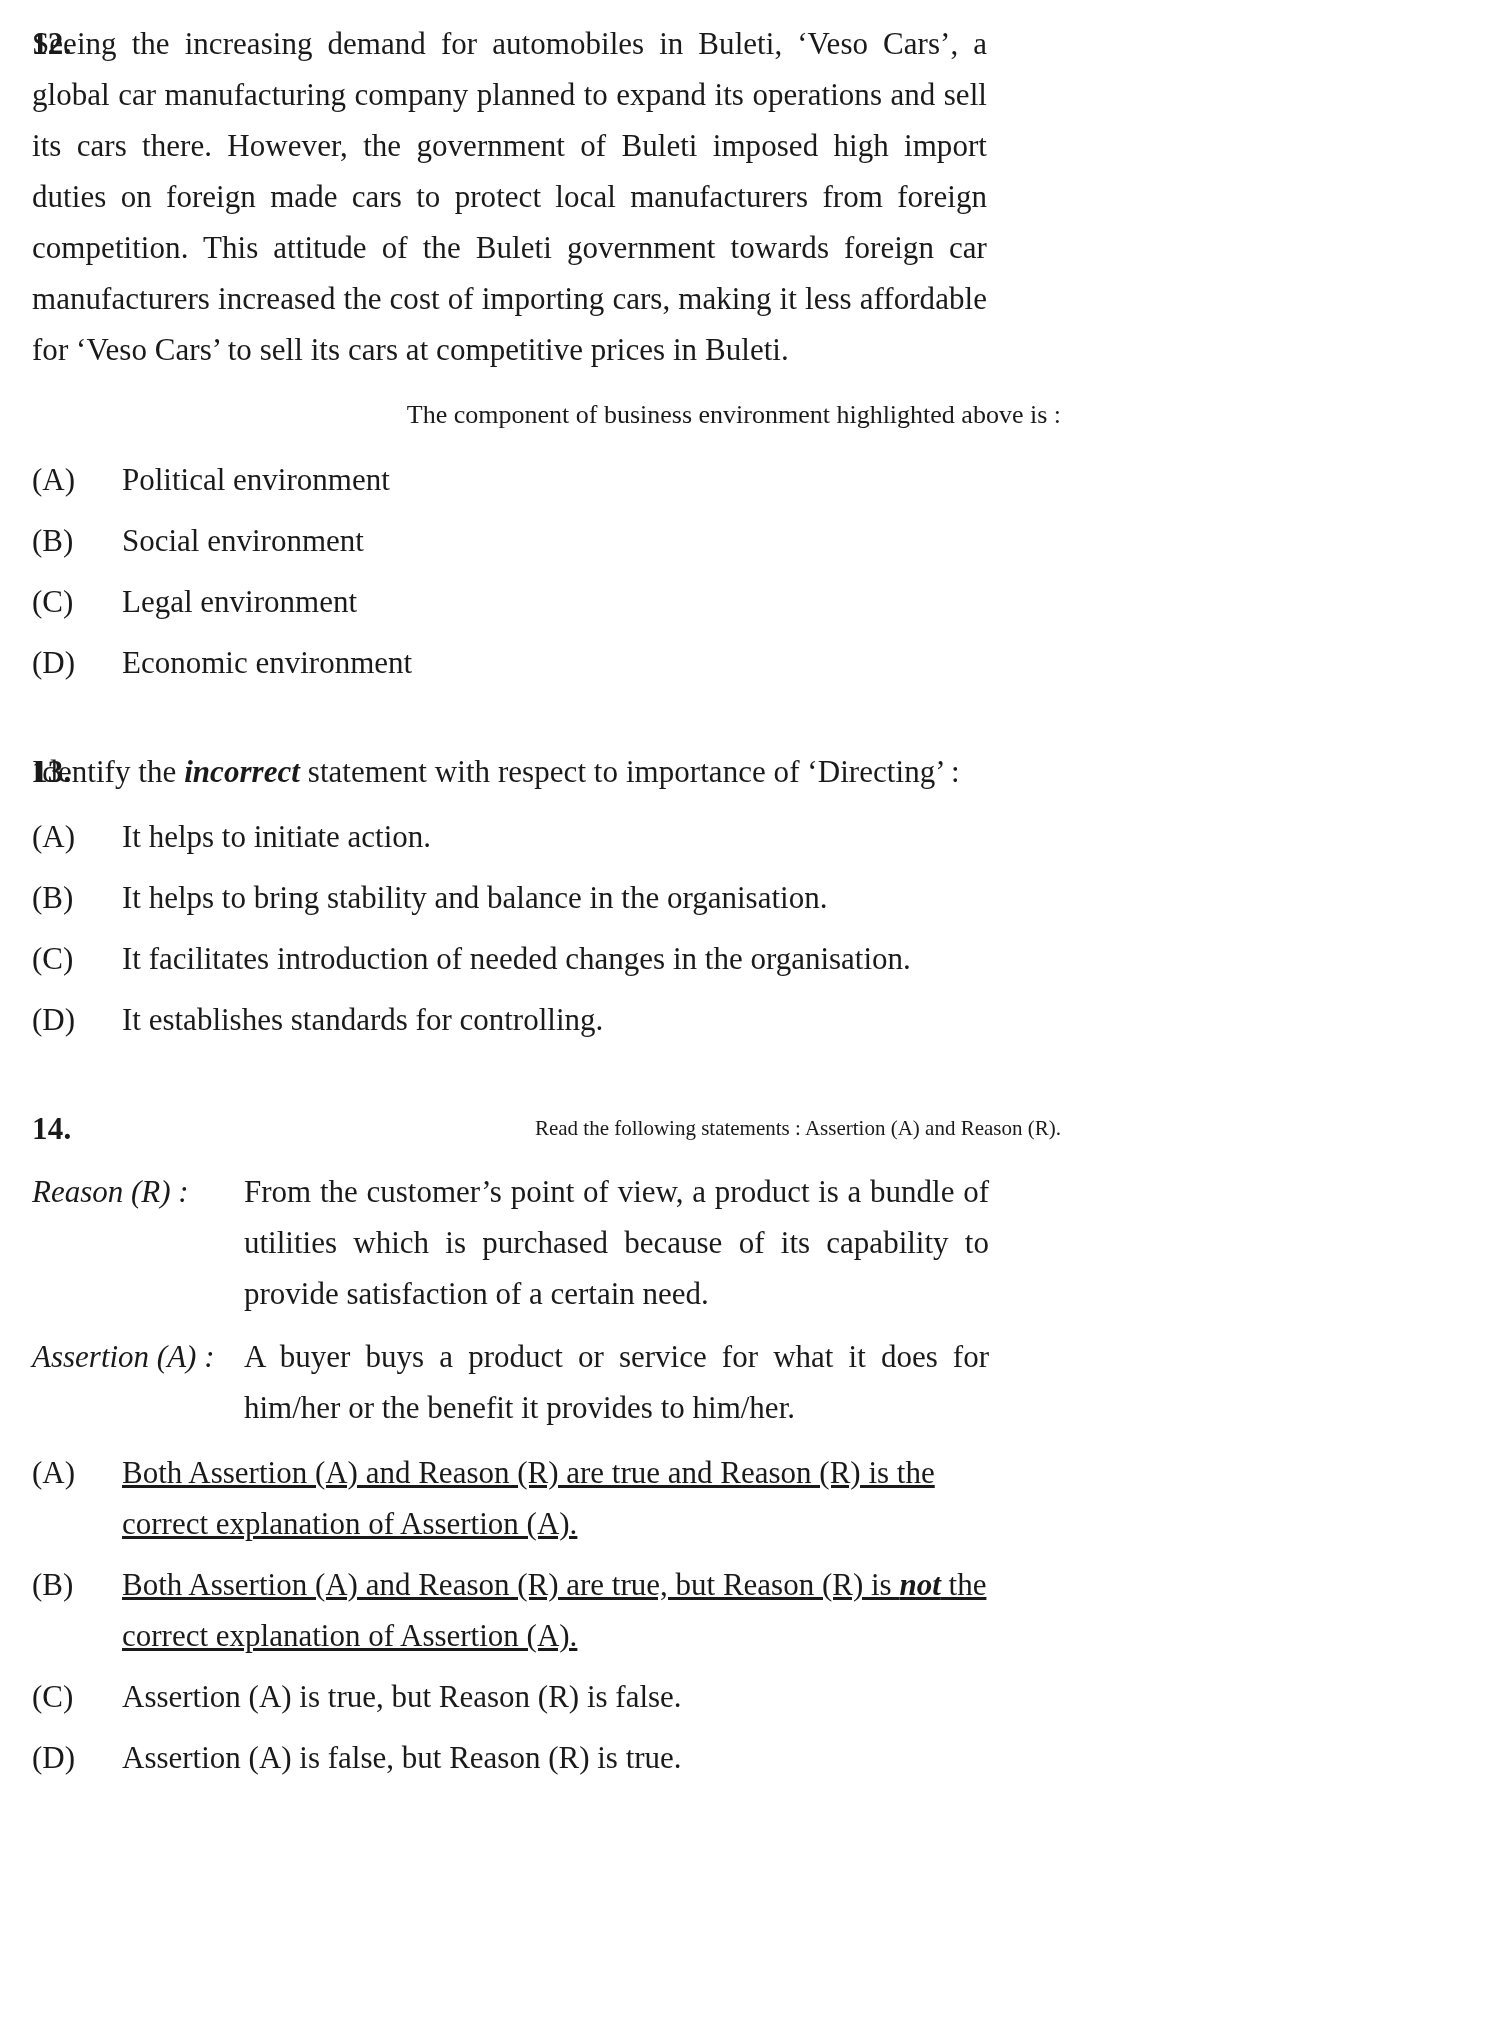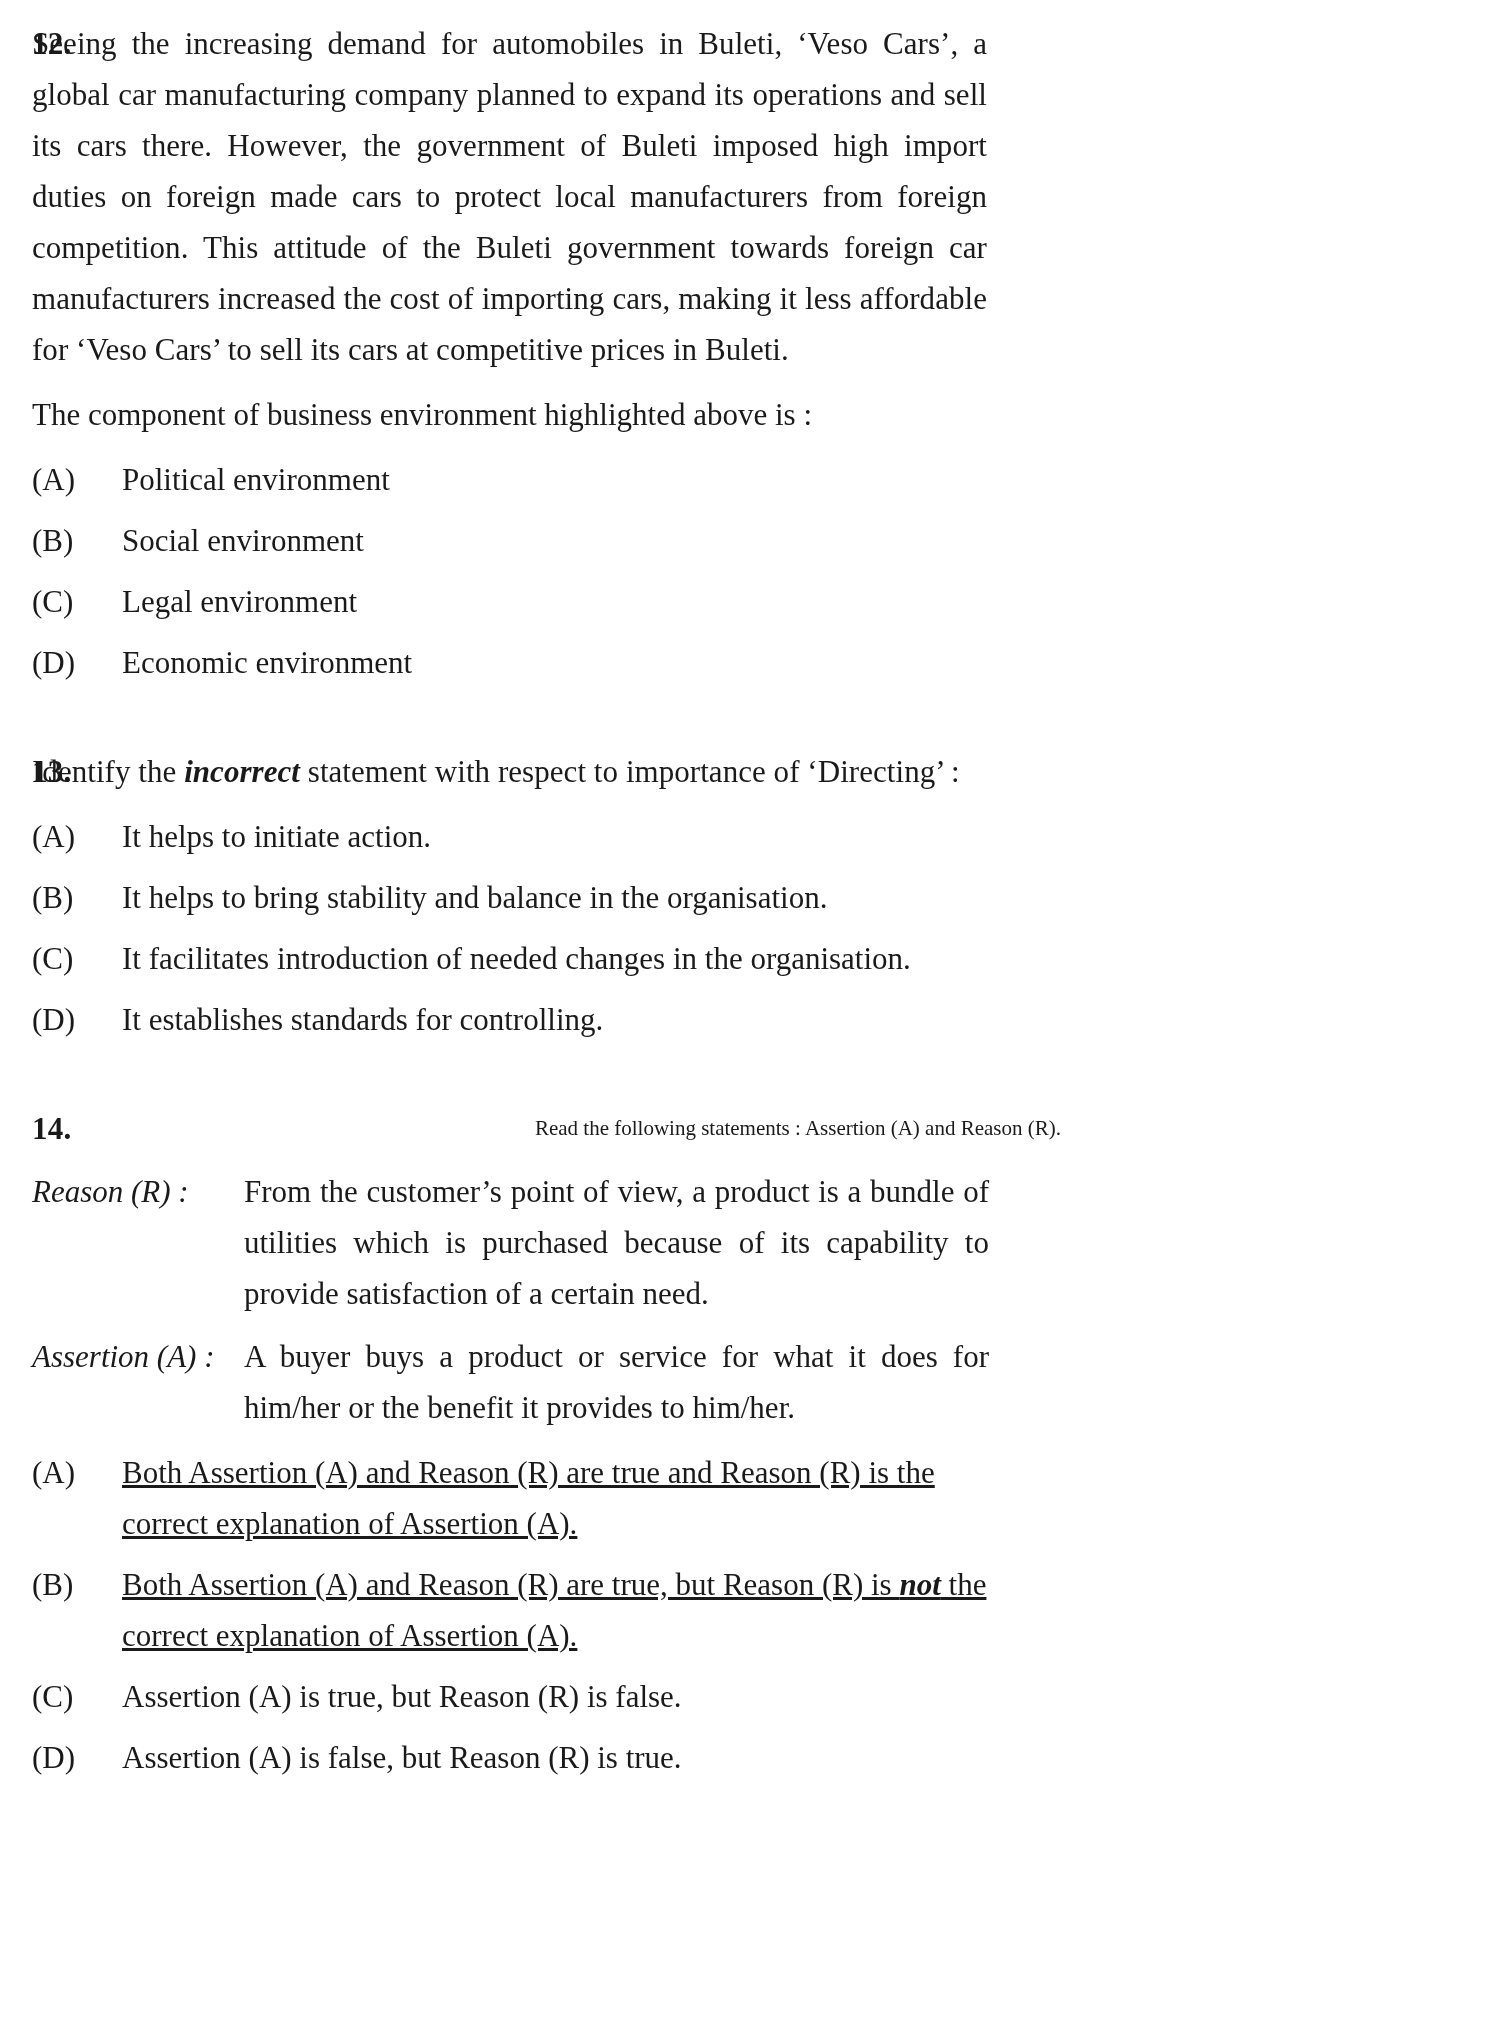--- a/index.html
+++ b/index.html
@@ -47,23 +47,23 @@
     text-align: justify;
     text-justify: inter-word;
     letter-spacing: .05px;
   }
   .q-stem-left {
     font-size: 21px;
     line-height: 51px;
     text-align: right;
   }
   .sub-line {
-    font-size: 31px;
-    line-height: 51px;
-    text-align: left;
+    font-size: 26px;
+    line-height: 51px;
+    text-align: right;
     margin-top: 14px;
   }
   
   .options {
     margin-top: 14px;
   }
   .option {
     position: relative;
     padding-left: 90px;
     font-size: 31px;

